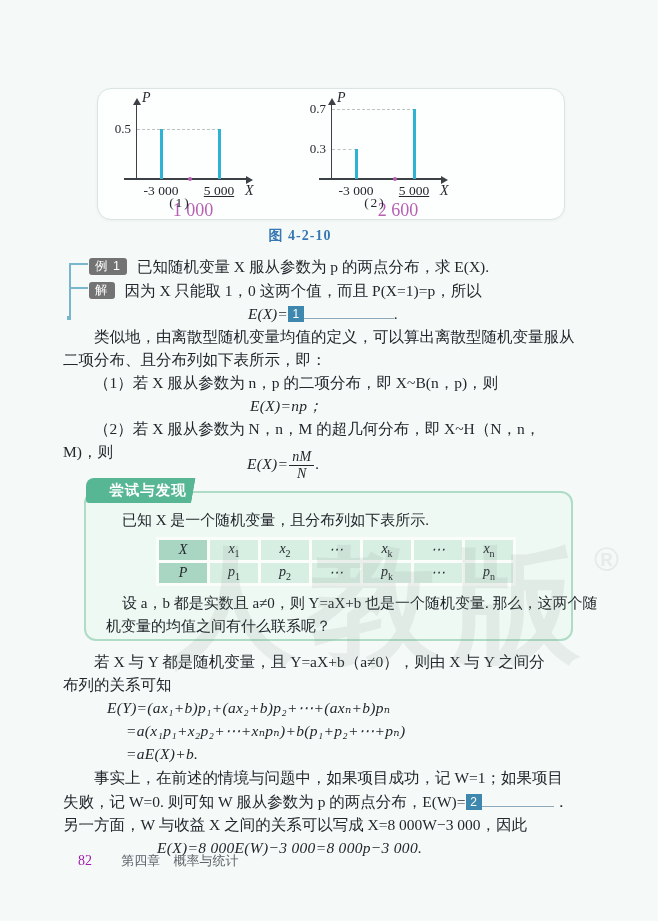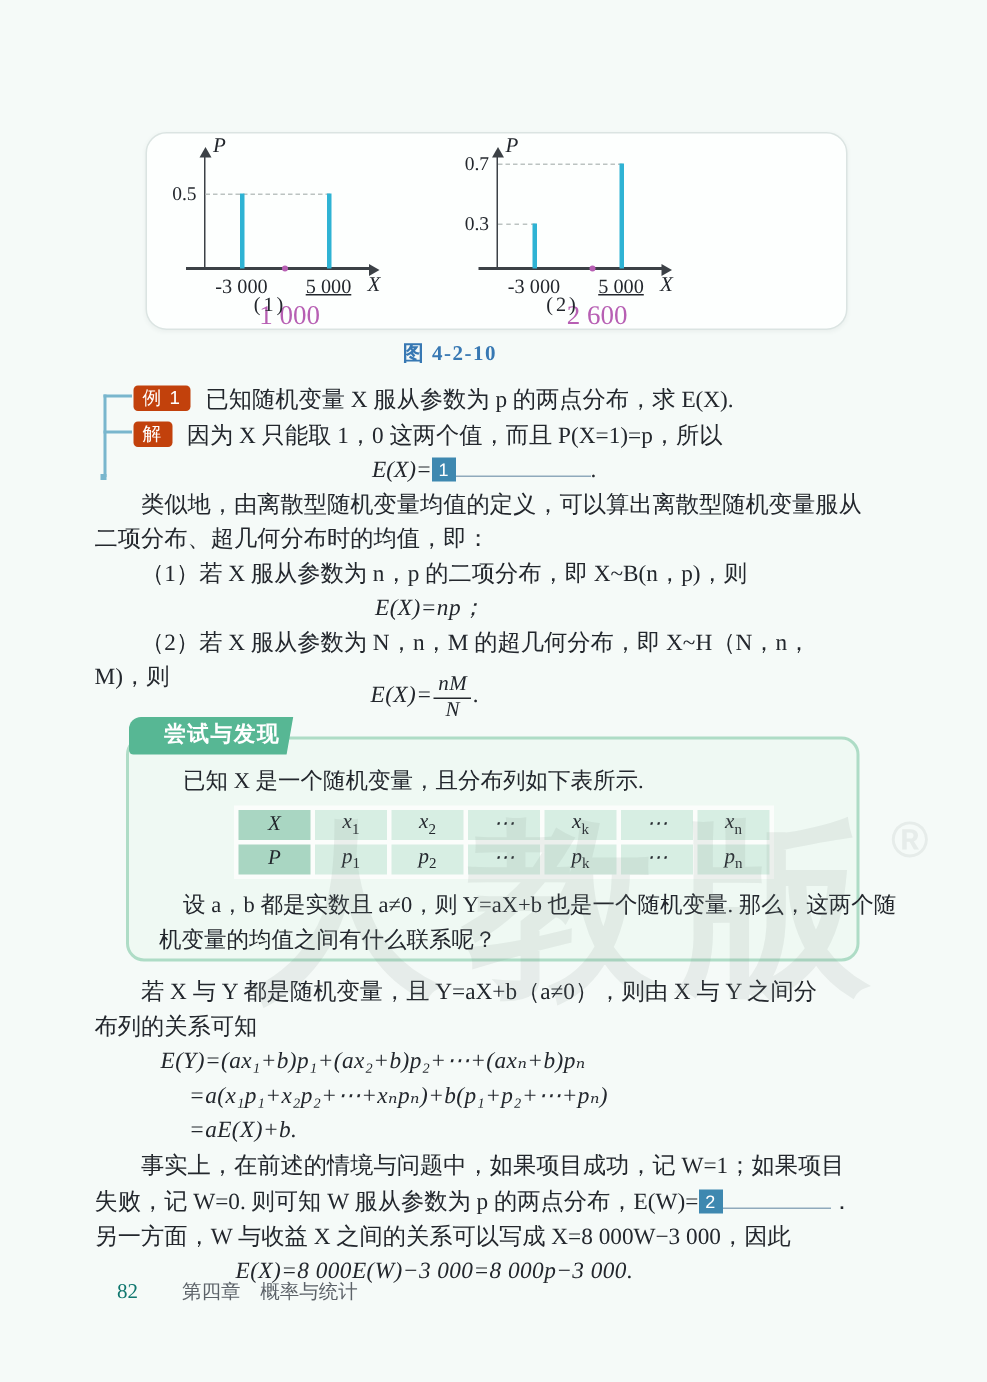--- a/index.html
+++ b/index.html
@@ -38,21 +38,21 @@
   .chart[data-chart="1"] .mean-dot{left:100px;}
   .chart-cap{position:absolute;top:102px;left:34px;width:96px;text-align:center;
     font-size:13.5px;letter-spacing:2px;}
   
   .ln{position:absolute;left:63px;width:531px;height:23px;line-height:23px;
     font-size:15.5px;white-space:nowrap;}
   .ind{padding-left:31px;width:500px;}
   .fig-caption{position:absolute;left:0;top:227px;width:600px;text-align:center;
     color:#3778b3;font-weight:bold;font-size:14px;letter-spacing:1px;}
   
-  .badge{display:inline-block;background:#c2410c;color:#fff;
+  .badge{display:inline-block;background:#737373;color:#fff;
     font-family:"Liberation Sans","DejaVu Sans",sans-serif;
     font-size:12.5px;line-height:17px;padding:0 6px;border-radius:3px;
     margin-right:10px;vertical-align:2px;letter-spacing:1px;}
   .brk{position:absolute;background:#79b6cd;}
   .brk-v{left:69px;top:263px;width:1.5px;height:55px;}
   .brk-h1{left:69px;top:263px;width:19px;height:1.5px;}
   .brk-h2{left:69px;top:287px;width:19px;height:1.5px;}
   .brk-dot{left:67px;top:316px;width:4px;height:4px;}
   .ex-text{padding-left:26px;}
   .ansbox{display:inline-block;background:#3e88b0;color:#fff;
@@ -89,21 +89,21 @@
   .disc-q1{left:36px;top:101px;}
   .disc-q2{left:20px;top:124px;}
   
   .watermark{position:absolute;left:168px;top:520px;z-index:4;pointer-events:none;
     font-family:"Liberation Sans","DejaVu Sans",sans-serif;font-weight:bold;
     font-size:128px;letter-spacing:14px;color:rgba(130,150,142,.13);white-space:nowrap;}
   .watermark .reg{font-size:34px;vertical-align:78px;letter-spacing:0;}
   
   .footer{position:absolute;left:78px;top:852px;width:500px;height:20px;
     font-size:13px;color:#5c6268;}
-  .footer .pgnum{font-size:14px;color:#0f766e;}
+  .footer .pgnum{font-size:14px;color:#a21caf;}
   .footer .chap{margin-left:26px;}
   .footer .sect{margin-left:10px;}
 </style>
 </head>
 <body>
 
 <div class="figure-panel">
 
   <div class="chart" data-chart="0">
     <span class="ylab">P</span>
@@ -155,21 +155,21 @@
   <span class="badge">例 1</span><span>已知随机变量 X 服从参数为 p 的两点分布，求 E(X).</span>
 </div>
 <div class="ln ex-text" style="top:279px;">
   <span class="badge">解</span><span>因为 X 只能取 1，0 这两个值，而且 P(X=1)=p，所以</span>
 </div>
 <div class="ln" style="top:302px;padding-left:185px;">
   <span class="math">E(X)=</span><span class="ansbox">1</span><span class="blank blank-1"></span><span>.</span>
 </div>
 
 <div class="ln ind" style="top:325px;">类似地，由离散型随机变量均值的定义，可以算出离散型随机变量服从</div>
-<div class="ln" style="top:348px;">二项分布、超几何分布时的均值，即：</div>
+<div class="ln" style="top:348px;">二项分布、且分布列如下表所示，即：</div>
 <div class="ln ind" style="top:371px;">（1）若 X 服从参数为 n，p 的二项分布，即 X~B(n，p)，则</div>
 <div class="ln formula" style="top:394px;padding-left:187px;">E(X)=np；</div>
 <div class="ln ind" style="top:417px;">（2）若 X 服从参数为 N，n，M 的超几何分布，即 X~H（N，n，</div>
 <div class="ln" style="top:440px;">M)，则</div>
 <div class="ln formula frac-line" style="top:447px;padding-left:184px;">
   <span>E(X)=</span><span class="frac"><span class="num">nM</span><span class="den">N</span></span><span>.</span>
 </div>
 
 <div class="disc-tab">尝试与发现</div>
 <div class="disc-box">

